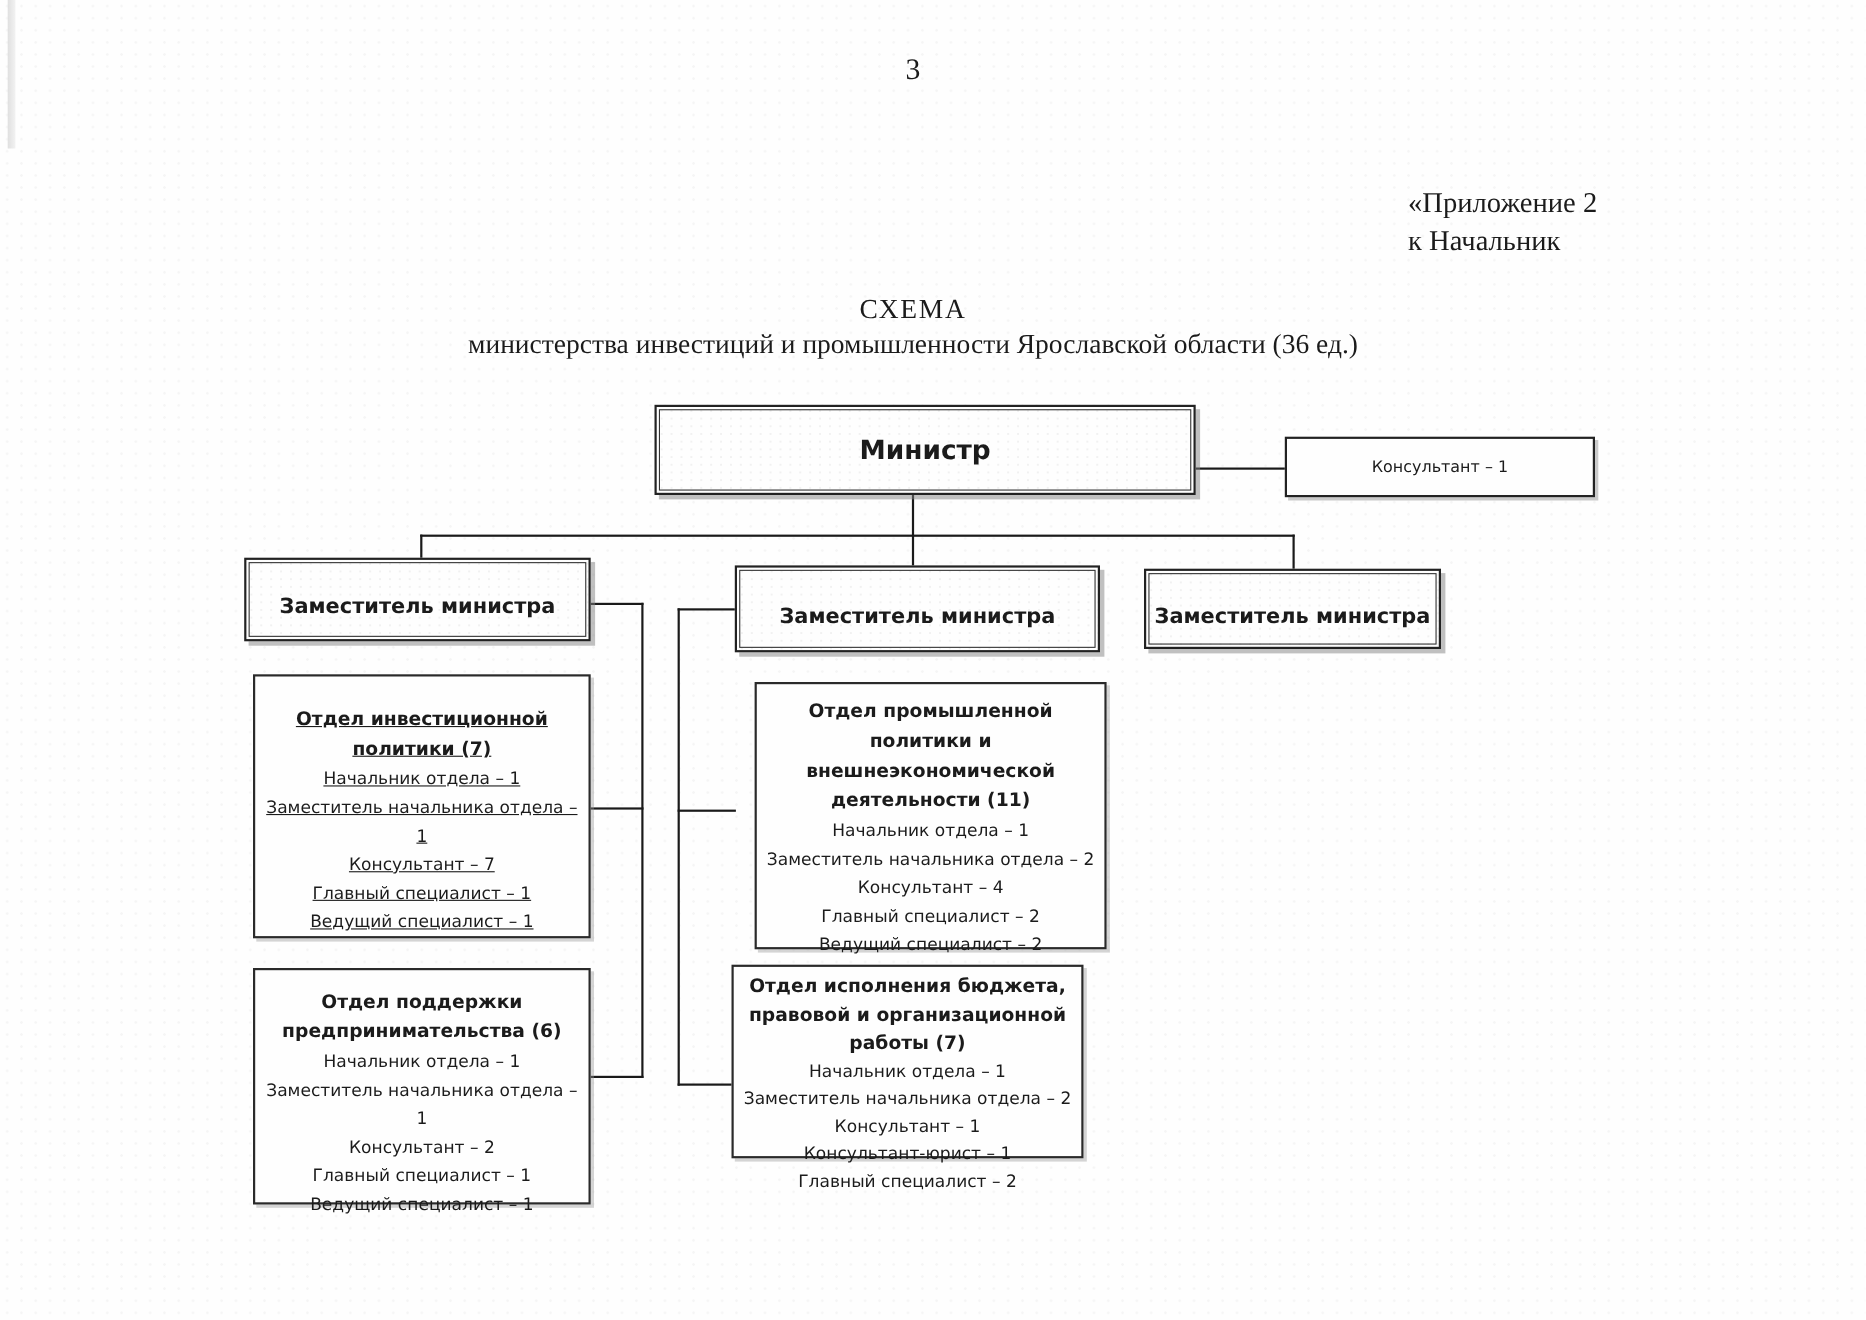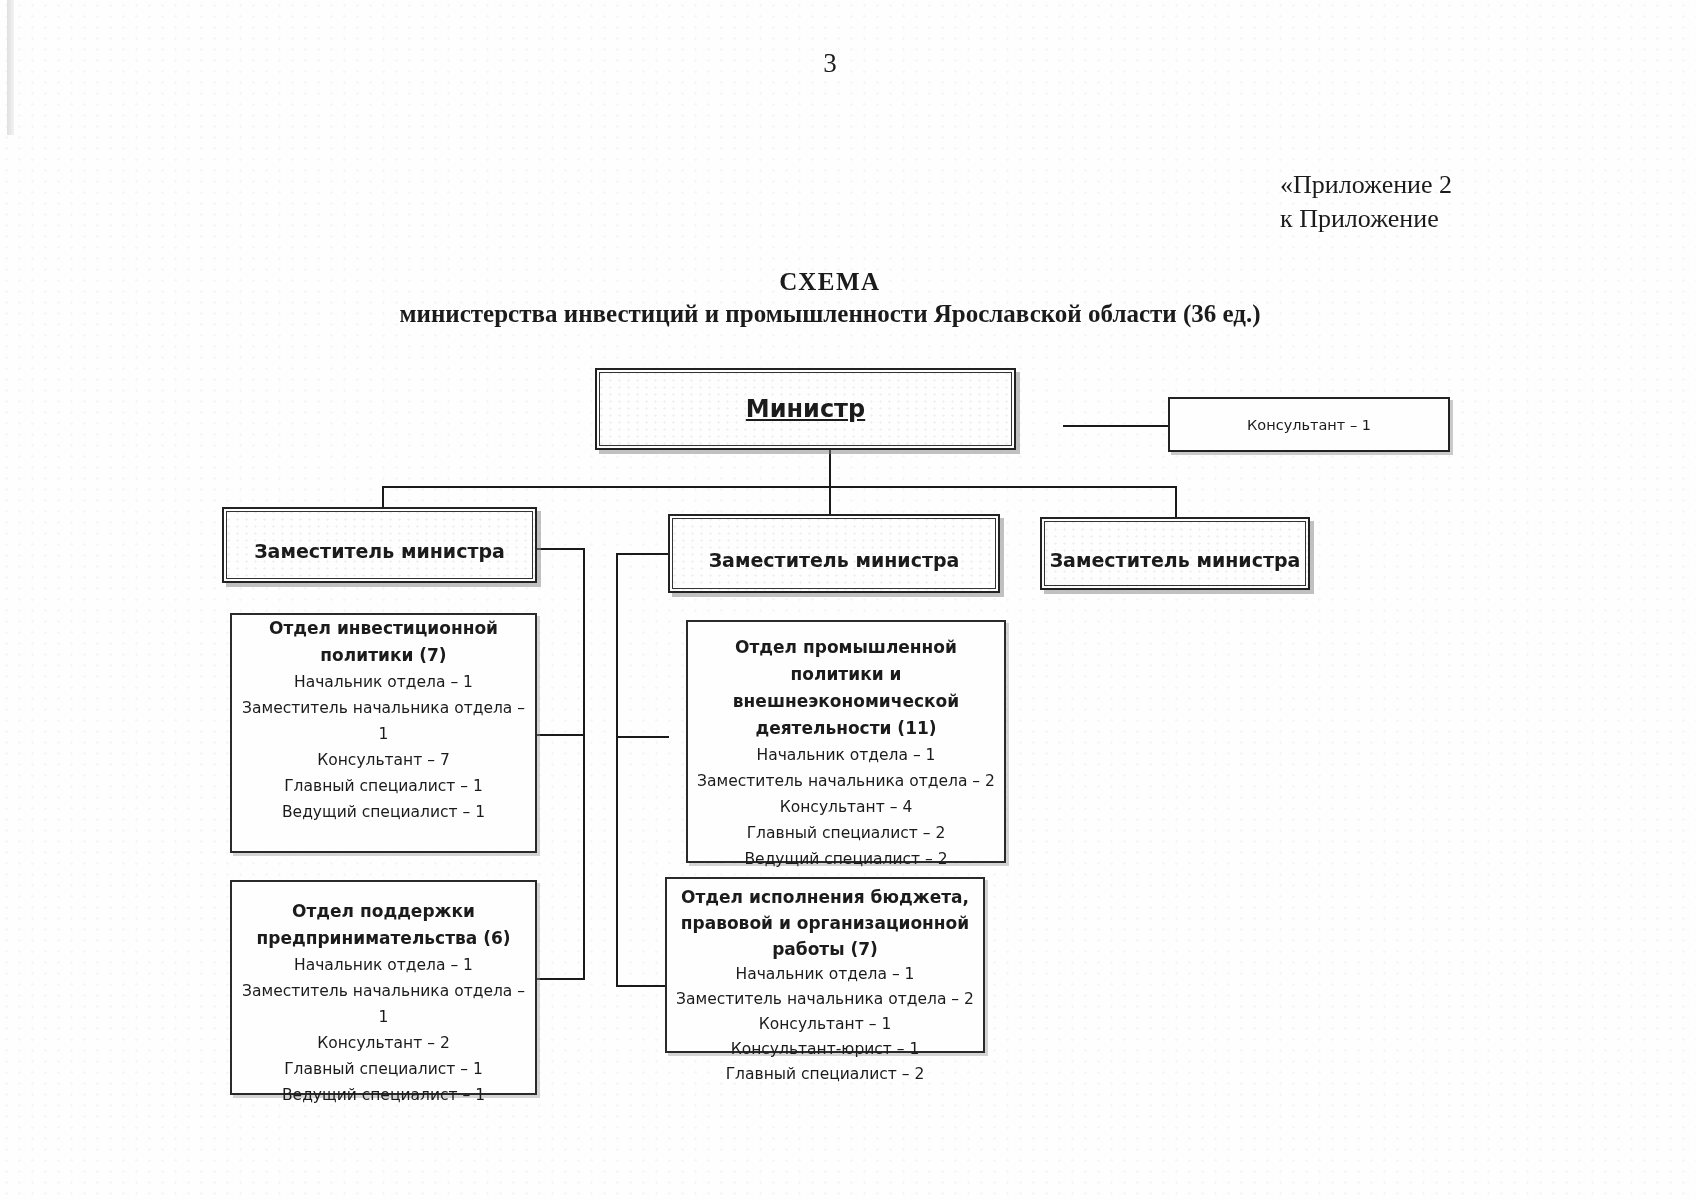--- a/index.html
+++ b/index.html
@@ -11,21 +11,21 @@
     font-family:"DejaVu Sans", sans-serif;
     color:#1b1b1b;
   }
   .scan-edge{position:absolute;left:7px;top:0;width:7px;height:135px;
     background:linear-gradient(to right,#d8d8d8,#efefef);opacity:.8;}
   .pagenum{position:absolute;left:760px;top:48px;width:140px;text-align:center;
     font-family:"Liberation Serif", serif;font-size:27px;}
   .appendix{position:absolute;left:1256px;top:168px;
     font-family:"Liberation Serif", serif;font-size:26px;line-height:34px;margin-left:24px;}
   .doctitle{position:absolute;left:360px;top:266px;width:940px;text-align:center;
-    font-family:"Liberation Serif", serif;font-weight:bold;font-size:25px;line-height:32px;}
+    font-family:"Liberation Serif", serif;font-weight:normal;font-size:25px;line-height:32px;}
   .doctitle .t1{letter-spacing:1.5px;}
 
   
   .ln{position:absolute;background:#1a1a1a;}
 
   
   .box{position:absolute;background:#fefefe;box-sizing:border-box;}
   .single{border:2px solid #222;box-shadow:3px 3px 0 rgba(140,140,140,.45);}
   .dbl{border:2px solid #222;padding:2px;box-shadow:4px 4px 0 rgba(130,130,130,.5);
     background-image:radial-gradient(circle, rgba(0,0,0,.05) 1px, transparent 1.2px);
@@ -34,35 +34,35 @@
     display:flex;align-items:center;justify-content:center;background:transparent;}
 
   .minister-label{font-weight:bold;font-size:24px;}
   .deputy-label{font-weight:bold;font-size:19px;text-align:center;margin-top:12px;}
   .consultant{display:flex;align-items:center;justify-content:center;font-size:14.5px;}
 
   .dept{border:2px solid #2a2a2a;box-shadow:3px 3px 0 rgba(150,150,150,.4);
     text-align:center;padding:0 9px;}
   .dept .dtitle{font-weight:bold;font-size:17px;line-height:27px;}
   .dept .staff{font-size:15.5px;line-height:26px;}
-  .pt-d1{} .pt-d2{padding-top:16px;} .pt-m1{padding-top:12px;} .pt-m2{padding-top:5px;}
+  .pt-d1{padding-top:26px;text-decoration:underline;} .pt-d2{padding-top:16px;} .pt-m1{padding-top:12px;} .pt-m2{padding-top:5px;}
   .pt-m2 .dtitle{line-height:26px;} .pt-m2 .staff{line-height:25px;}
 </style>
 </head>
 <body>
 
 <div class="page">
 
   <div class="scan-edge"></div>
 
   <div class="pagenum">3</div>
 
   <div class="appendix">
     <div>«Приложение 2</div>
-    <div>к Приложение</div>
+    <div>к Начальник</div>
   </div>
 
   <div class="doctitle">
     <div class="t1">СХЕМА</div>
     <div class="t2">министерства инвестиций и промышленности Ярославской области (36 ед.)</div>
   </div>
 
   <div class="ln" style="left:1063px;top:425px;width:107px;height:2px;"></div>
   <div class="ln" style="left:829px;top:449px;width:2px;height:67px;"></div>
   <div class="ln" style="left:382px;top:486px;width:795px;height:2px;"></div>
@@ -70,21 +70,21 @@
   <div class="ln" style="left:1175px;top:486px;width:2px;height:33px;"></div>
   <div class="ln" style="left:583px;top:548px;width:2px;height:432px;"></div>
   <div class="ln" style="left:536px;top:548px;width:49px;height:2px;"></div>
   <div class="ln" style="left:536px;top:734px;width:49px;height:2px;"></div>
   <div class="ln" style="left:536px;top:978px;width:49px;height:2px;"></div>
   <div class="ln" style="left:616px;top:553px;width:2px;height:434px;"></div>
   <div class="ln" style="left:616px;top:553px;width:54px;height:2px;"></div>
   <div class="ln" style="left:616px;top:736px;width:53px;height:2px;"></div>
   <div class="ln" style="left:616px;top:985px;width:53px;height:2px;"></div>
 
-  <div class="box dbl" style="left:595px;top:368px;width:421px;height:82px;text-decoration:underline;">
+  <div class="box dbl" style="left:595px;top:368px;width:492px;height:82px;">
     <div class="inner">
       <span class="minister-label">Министр</span>
     </div>
   </div>
 
   <div class="box single consultant" style="left:1168px;top:397px;width:282px;height:55px;">
     <span>Консультант – 1</span>
   </div>
 
   <div class="box dbl" style="left:222px;top:507px;width:315px;height:76px;">

